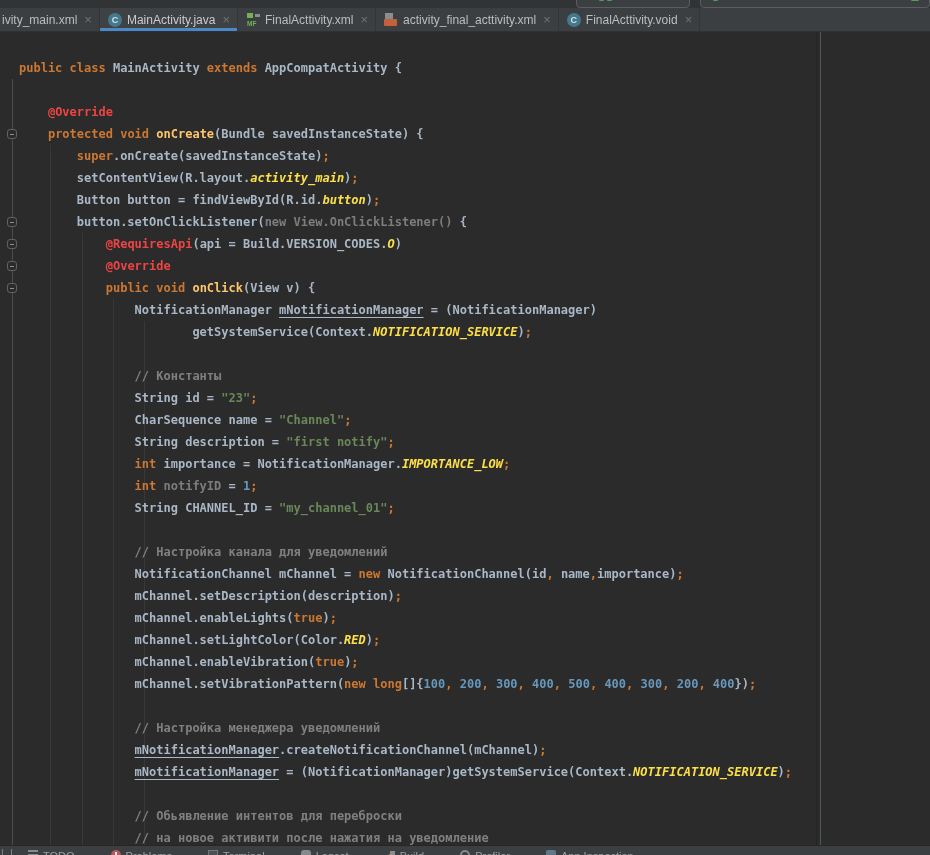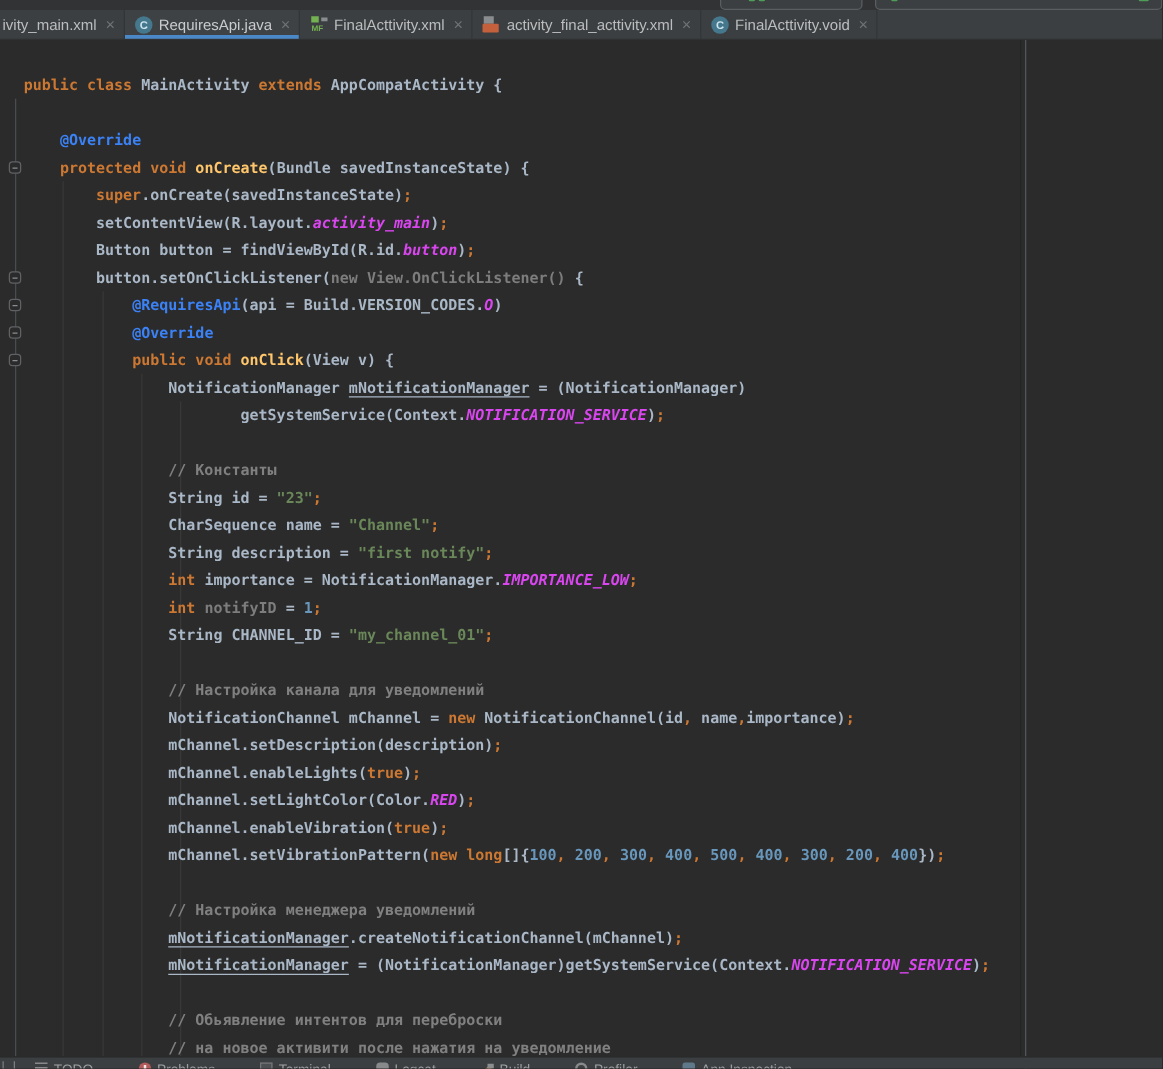--- a/index.html
+++ b/index.html
@@ -30,23 +30,23 @@
   .ticon.manifest::after{content:"";position:absolute;right:0px;top:1px;width:5px;height:3px;background:#8a8d8f;}
   .ticon.manifest .mf{position:absolute;left:1px;bottom:-1px;}
   .ticon.layout{width:14px;height:14px;}
   .ticon.layout::before{content:"";position:absolute;left:1px;top:0;width:8px;height:6px;background:#8a8d8f;}
   .ticon.layout::after{content:"";position:absolute;left:0;bottom:1px;width:13px;height:7px;background:#c4613c;border-radius:1px;}
   
   #editor{position:absolute;top:32px;left:0;width:930px;height:823px;background:#2b2b2b;overflow:hidden;}
   #code{position:absolute;top:25px;left:19px;z-index:2;font-family:"DejaVu Sans Mono", monospace;
         font-size:12px;line-height:22px;white-space:pre;font-weight:bold;}
   .cl{height:22px;}
-  .k{color:#cc7832;} .p{color:#a9b7c6;} .m{color:#ffc66b;} .a{color:#3b82f6;}
+  .k{color:#cc7832;} .p{color:#a9b7c6;} .m{color:#ffc66b;} .a{color:#ef4444;}
   .s{color:#6a8759;} .n{color:#6897bb;} .c{color:#808080;}
-  .f{color:#d946ef;font-style:italic;} .g{color:#7d7d7d;text-align:center;}
+  .f{color:#fde047;font-style:italic;} .g{color:#7d7d7d;text-align:center;}
   .o{color:#cc7832;}
   .u{color:#a9b7c6;text-decoration:underline;text-underline-offset:3px;}
   .indent-guide{position:absolute;width:1px;background:#383838;z-index:1;}
   #fold-line{position:absolute;left:12px;top:47px;height:776px;width:1px;background:#4a4d4f;z-index:1;}
   .fold-marker{position:absolute;left:7px;width:10px;height:10px;border:1px solid #5f6265;border-radius:3px;
                background:#2b2b2b;box-sizing:border-box;z-index:3;}
   .fold-marker::after{content:"";position:absolute;left:2px;right:2px;top:3.5px;height:1px;background:#8a8d8f;}
   #margin-dark{position:absolute;left:816px;top:0;bottom:0;width:1px;background:#232425;z-index:0;}
   #margin-light{position:absolute;left:820px;top:0;bottom:0;width:1px;background:#54575a;z-index:0;}
   
@@ -83,21 +83,21 @@
     </div>
   </div>
 
   <div id="tabbar">
       <div class="tab first">
         <span class="tlabel">ivity_main.xml</span>
         <span class="tclose">×</span>
       </div>
       <div class="tab active">
         <span class="ticon class">C</span>
-        <span class="tlabel">RequiresApi.java</span>
+        <span class="tlabel">MainActivity.java</span>
         <span class="tclose">×</span>
         <div class="tab-underline"></div>
       </div>
       <div class="tab">
         <span class="ticon manifest">
           <span class="mf">MF</span>
         </span>
         <span class="tlabel">FinalActtivity.xml</span>
         <span class="tclose">×</span>
       </div>

